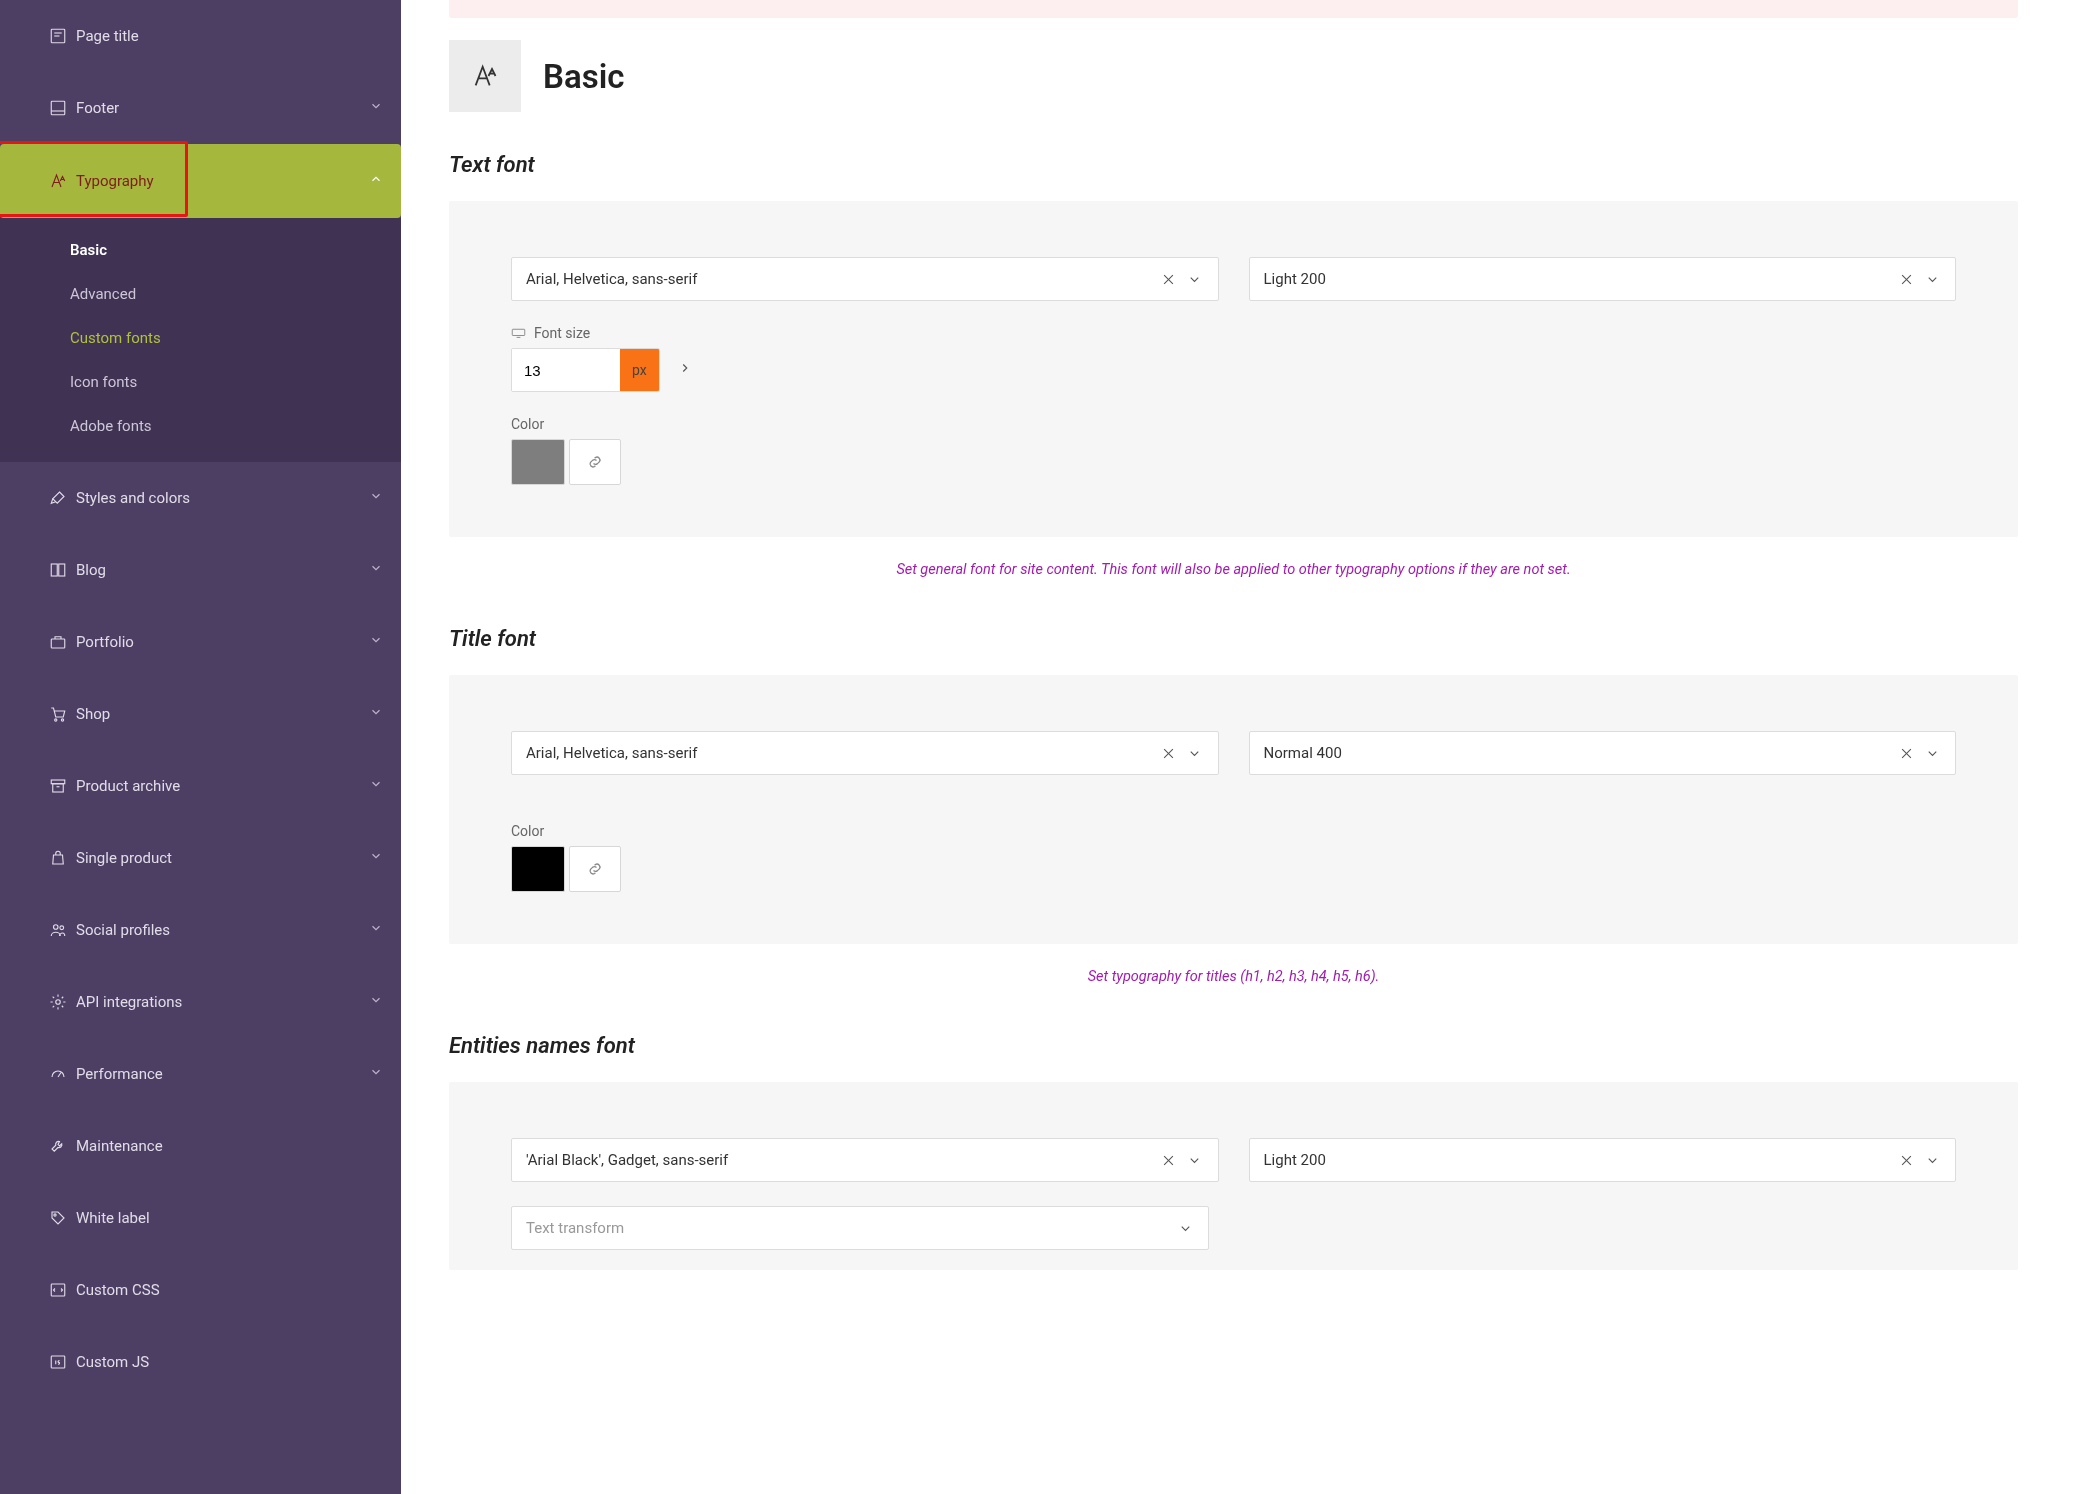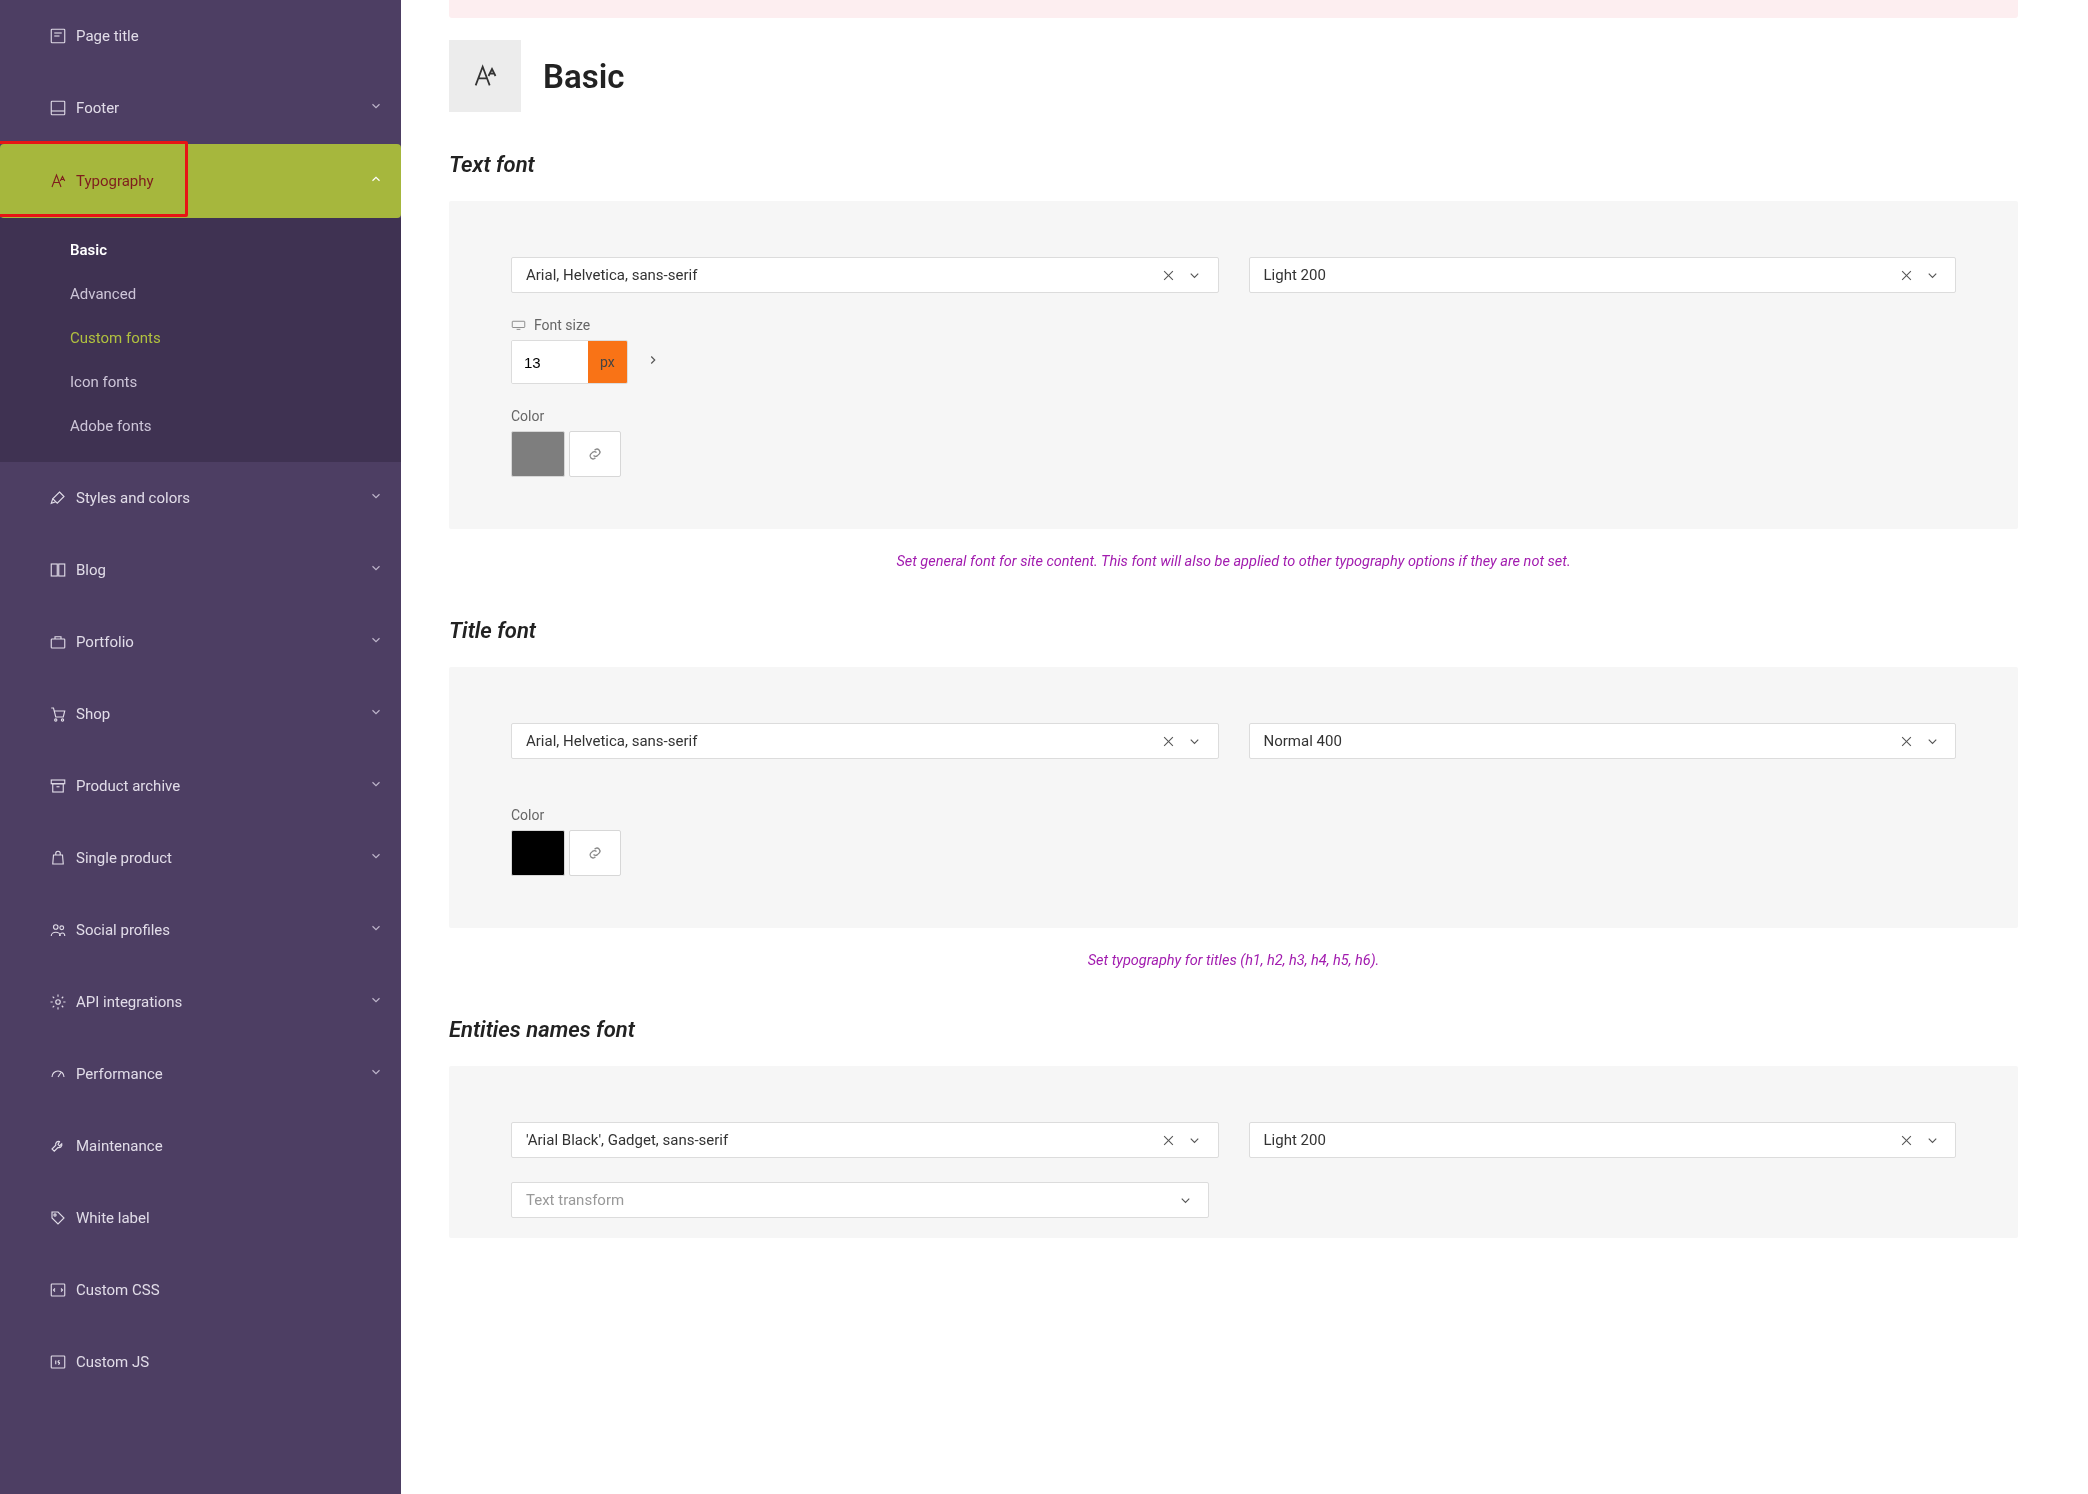--- a/index.html
+++ b/index.html
@@ -90,39 +90,39 @@
     background: #f6f6f6;
     padding: 56px 62px 52px 62px;
     border-radius: 2px;
   }
   .row { display:flex; gap: 30px; margin-bottom: 24px; }
   .row:last-child { margin-bottom:0; }
   .select {
     flex:1;
     background:#fff;
     border:1px solid #dcdcdc;
-    height:36px;
+    height:44px;
     border-radius:2px;
     display:flex;
     align-items:center;
     padding: 0 14px;
     font-size:15px;
     color:#333;
     gap:8px;
   }
   .select.placeholder { color:#999; }
   .select .sel-label{ flex:1; }
   .select .x-icon, .select .dd-icon { color:#555; width:18px; display:flex; align-items:center; justify-content:center;}
   .select .x-icon svg, .select .dd-icon svg { width:15px;height:15px;stroke:currentColor;fill:none;stroke-width:1.8;}
   .field-block{}
   .mini-label { color:#666; font-size:14px; margin-bottom:7px; display:flex; align-items:center; gap:8px;}
   .mini-label svg{ width:15px;height:12px;stroke:#888;fill:none;stroke-width:1.5;}
   .size-ctrl { display:flex; align-items:center; gap:18px;}
   .size-input {
-    display:flex; border:1px solid #dcdcdc; border-radius:2px; overflow:hidden; height:44px; background:#fff;
+    display:flex; border:1px solid #dcdcdc; border-radius:2px; overflow:hidden; height:44px; background:#fff;gap:32px;
   }
   .size-input input {
     width:76px; border:none; padding:0 12px; font-size:15px; outline:none;
   }
   .size-unit {
     background:#f97316; padding: 0 12px; display:flex; align-items:center; font-size:14px; color:#444;
   }
   .expand-arrow svg{width:14px;height:14px;stroke:#555;fill:none;stroke-width:2;}
   .color-row{ display:flex; gap:4px;}
   .swatch {

